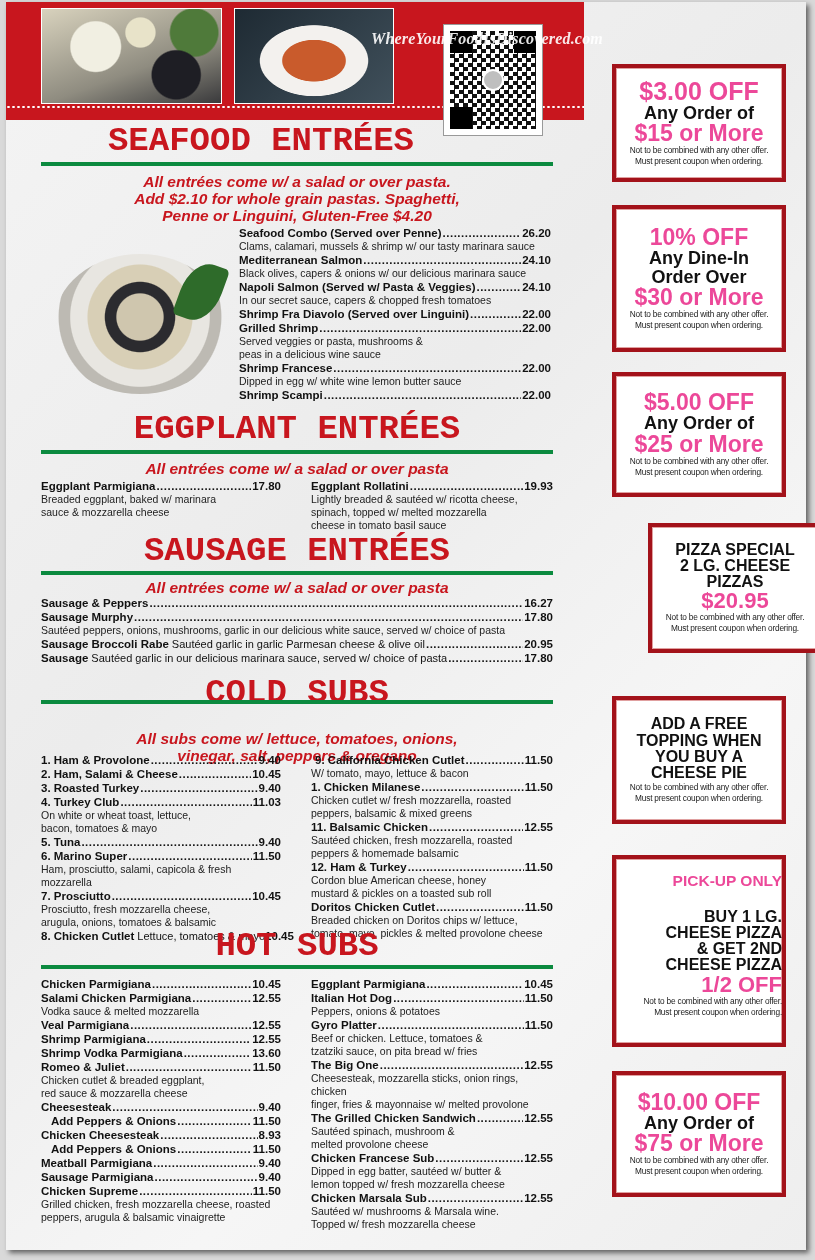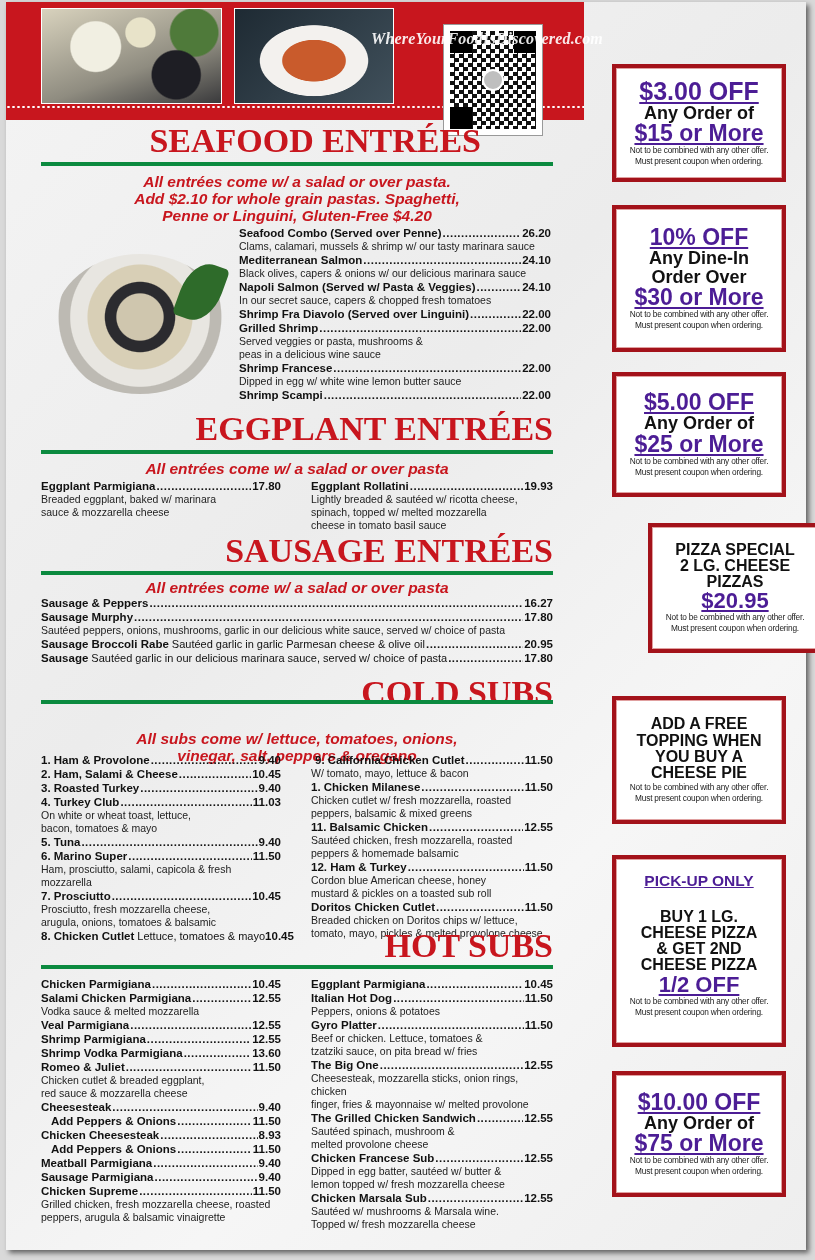--- a/index.html
+++ b/index.html
@@ -46,22 +46,22 @@
   }
   .qr-center { position: absolute; left: 50%; top: 50%; width: 22px; height: 22px; margin: -11px 0 0 -11px;
     border-radius: 50%; background: #bfbfbf; border: 2px solid #fff; }
   .watermark {
     position: absolute; left: 365px; top: 28px; font-family: "Liberation Serif", serif;
     font-style: italic; font-weight: bold; font-size: 16px; color: rgba(255,255,255,0.9);
     white-space: nowrap; letter-spacing: 0.2px;
   }
   
   .section-title {
-    position: absolute; color: #c8161e; font-weight: bold; text-align: right;
-    font-family: Liberation Serif, serif; white-space: nowrap;
+    position: absolute; color: #c8161e; font-weight: bold; text-align: center;
+    font-family: Liberation Mono, monospace; white-space: nowrap;
   }
   .green-rule { position: absolute; left: 35px; width: 512px; height: 4px; background: #0b8a3f; }
   .note {
     position: absolute; left: 35px; width: 512px; color: #c8161e; font-weight: bold; font-style: italic;
     text-align: center; line-height: 17px;
   }
   .row { display: flex; align-items: baseline; font-size: 11.5px; font-weight: bold; color: #111; line-height: 14px; white-space: nowrap; }
   .row .nm { flex: 0 0 auto; }
   .row .dots { flex: 1 1 auto; overflow: hidden; margin: 0 1px; letter-spacing: 0.5px; }
   .row .dots::before { content: "................................................................................................................................................................................................................................................"; font-weight: bold; }
@@ -75,21 +75,21 @@
     background: radial-gradient(circle at 50% 45%, #cfc6ae 0 20%, #2b2b2f 21% 30%, #d8cfb6 31% 45%, #e8e6e1 46% 60%, #bdbab3 61% 70%, transparent 71%);
   }
   .food-leaf { position: absolute; left: 175px; top: 260px; width: 40px; height: 60px;
     background: #2e6b2a; border-radius: 60% 10% 60% 10%; transform: rotate(20deg); }
   
   .coupon {
     position: absolute; left: 606px; width: 174px; background: #fff;
     border: 4px solid #a3121a; box-shadow: inset 0 0 0 1px #e0a0a0;
     text-align: center; display: flex; flex-direction: column; justify-content: center; align-items: center;
   }
-  .c-red { color: #4c1d95; font-weight: bold; font-family: "Liberation Sans", sans-serif; line-height: 1; text-decoration: underline; }
+  .c-red { color: #ec4899; font-weight: bold; font-family: "Liberation Sans", sans-serif; line-height: 1; }
   .c-blk { color: #111; font-weight: bold; font-family: "Liberation Sans", sans-serif; line-height: 1.02; }
   .c-fine { color: #222; font-size: 8.3px; line-height: 11px; letter-spacing: -0.2px; }
 </style>
 </head>
 <body>
 
 <div class="page">
 
   <div class="header-band"></div>
   <div class="header-dots"></div>
@@ -452,21 +452,21 @@
     <div class="c-fine">Must present coupon when ordering.</div>
   </div>
   <div class="coupon" style="top:694px;height:128px;">
     <div class="c-blk" style="font-size:16px;">ADD A FREE</div>
     <div class="c-blk" style="font-size:16px;">TOPPING WHEN</div>
     <div class="c-blk" style="font-size:16px;">YOU BUY A</div>
     <div class="c-blk" style="font-size:16px;">CHEESE PIE</div>
     <div class="c-fine">Not to be combined with any other offer.</div>
     <div class="c-fine">Must present coupon when ordering.</div>
   </div>
-  <div class="coupon" style="top:853px;height:192px;justify-content:flex-start;padding-top:14px;">
+  <div class="coupon" style="top:853px;height:192px;justify-content:flex-start;padding-top:14px;align-items:flex-end;">
     <div class="c-red" style="font-size:15.5px;margin-bottom:20px;">PICK-UP ONLY</div>
     <div class="c-blk" style="font-size:16px;">BUY 1 LG.</div>
     <div class="c-blk" style="font-size:16px;">CHEESE PIZZA</div>
     <div class="c-blk" style="font-size:16px;">&amp; GET 2ND</div>
     <div class="c-blk" style="font-size:16px;">CHEESE PIZZA</div>
     <div class="c-red" style="font-size:22px;">1/2 OFF</div>
     <div class="c-fine">Not to be combined with any other offer.</div>
     <div class="c-fine">Must present coupon when ordering.</div>
   </div>
   <div class="coupon" style="top:1069px;height:126px;">

